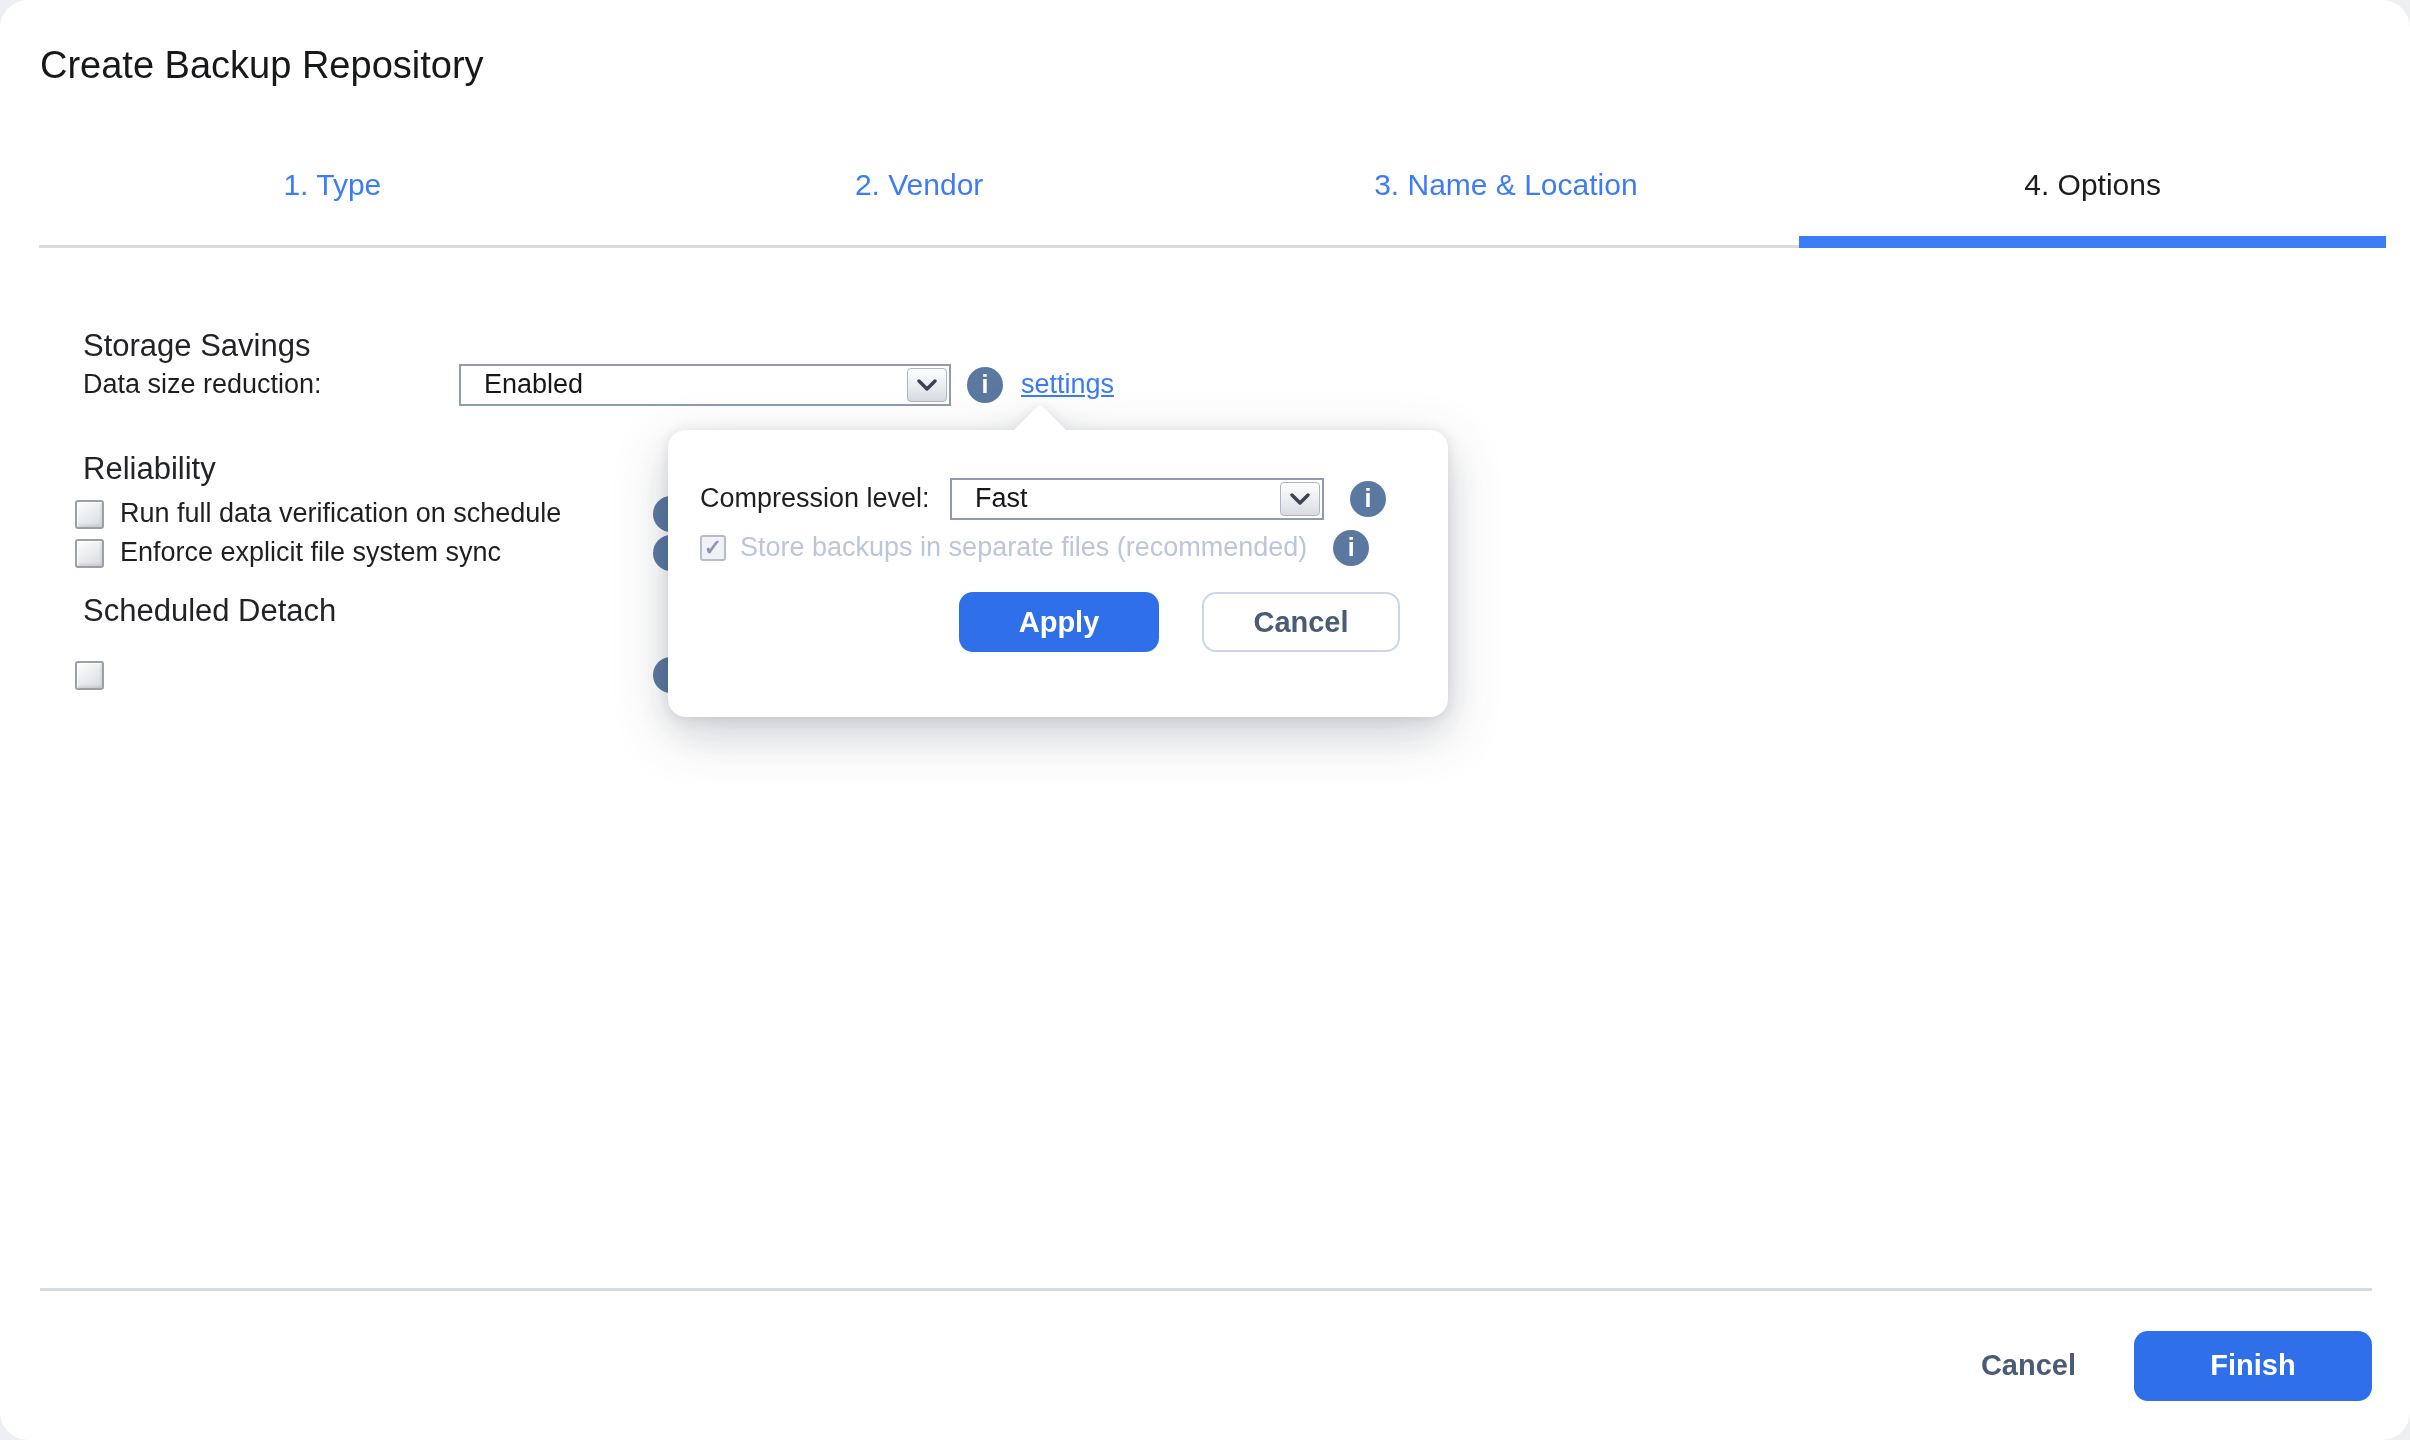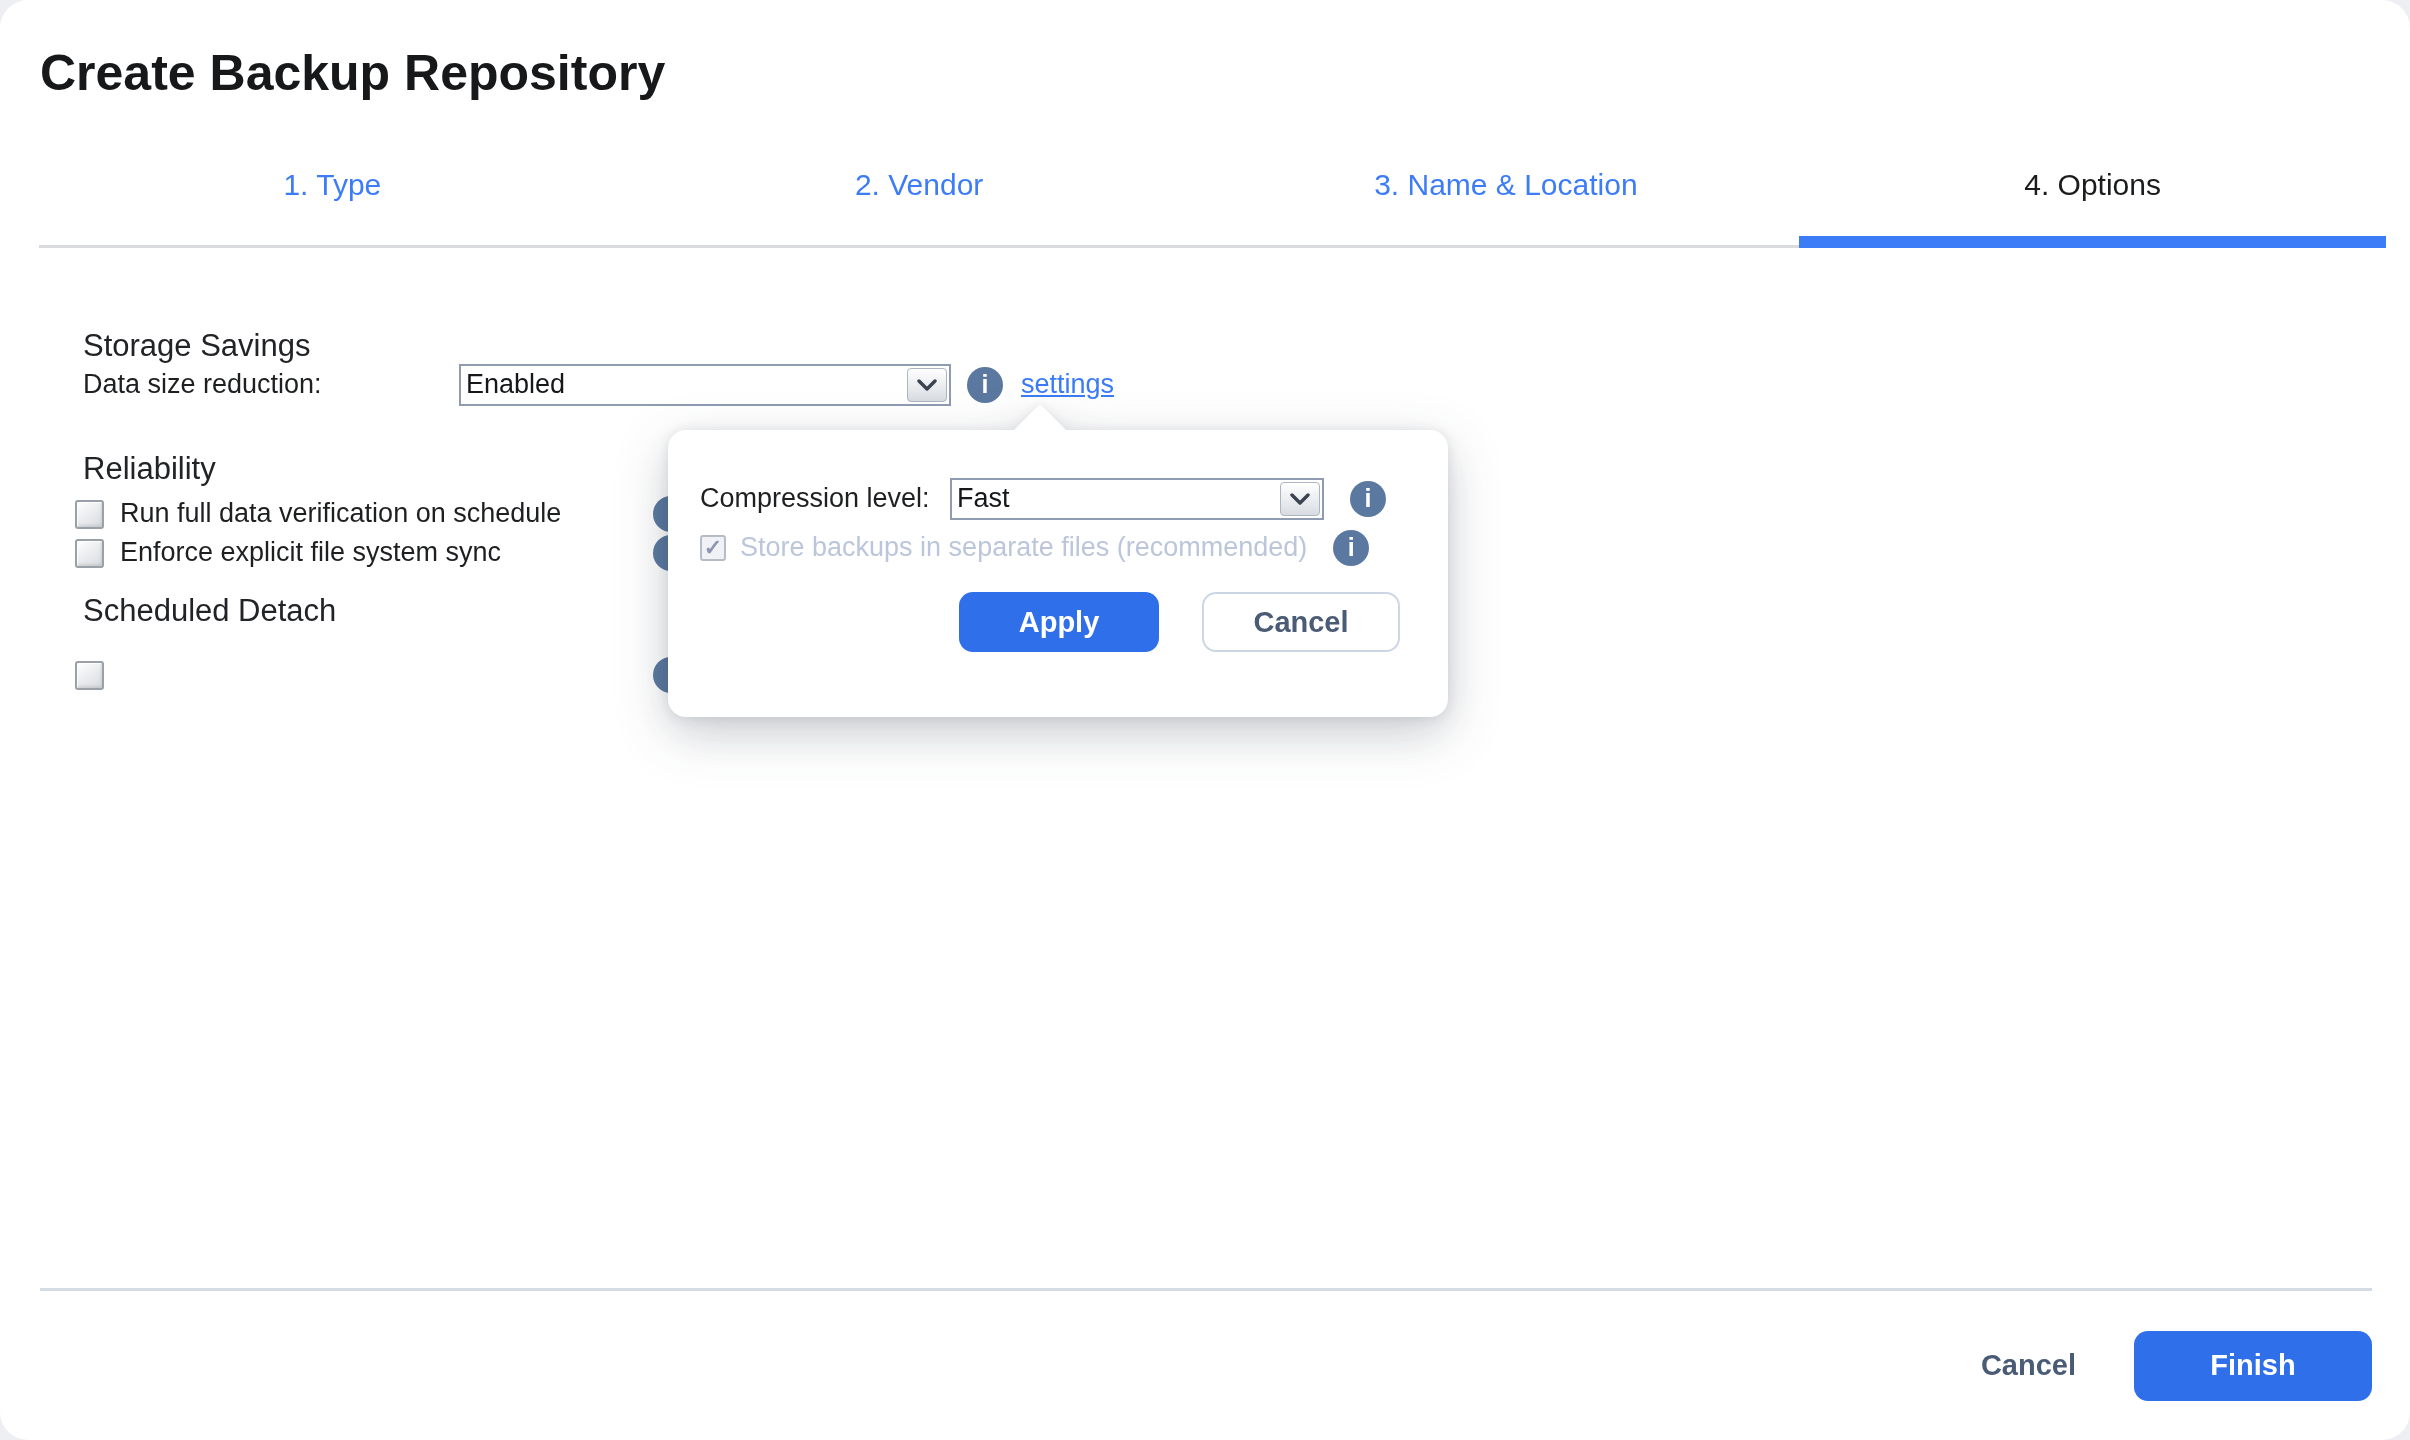--- a/index.html
+++ b/index.html
@@ -2,37 +2,37 @@
 <html><head>
 <meta charset="utf-8">
 <style>
   html,body{margin:0;padding:0;width:2410px;height:1440px;background:#edeff3;overflow:hidden;}
   *{box-sizing:border-box;}
   .canvas{
     position:relative;width:2410px;height:1440px;background:#ffffff;border-radius:28px;
     font-family:"Liberation Sans", sans-serif;color:#1e1f21;overflow:hidden;line-height:1.25;
   }
   
-  .page-title{position:absolute;left:40px;top:42px;font-size:50px;color:#17181a;font-weight:bold;}
+  .page-title{position:absolute;left:40px;top:42px;font-size:38px;color:#17181a;}
   
   .tabs{position:absolute;left:39px;right:24px;top:150px;height:98px;display:flex;border-bottom:3px solid #d9dbde;}
   .tab{flex:1;position:relative;display:flex;justify-content:center;align-items:flex-start;padding-top:16px;
        font-size:30px;color:#3c7cf6;cursor:pointer;}
   .tab.active{color:#1b1c1e;}
   .tab.active::after{content:"";position:absolute;left:0;right:0;bottom:-3px;height:12px;background:#3c7cf6;}
   
   .section-heading{position:absolute;left:83px;font-size:31px;color:#212326;}
   .h-storage{top:327px;}
   .h-reliability{top:450px;}
   .h-detach{top:592px;}
   .field-row{position:absolute;left:83px;top:363px;display:flex;align-items:center;height:44px;}
   .field-label{width:376px;font-size:27px;color:#1e1f21;}
   
   .select{display:flex;align-items:center;height:42px;background:#fff;border:2px solid #8f9bb1;cursor:pointer;}
-  .select .value{flex:1;padding:0 5px;font-size:27px;color:#15171a;white-space:nowrap;overflow:hidden;}
+  .select .value{flex:1;padding:0 23px;font-size:27px;color:#15171a;white-space:nowrap;overflow:hidden;}
   .select .arrow-btn{width:40px;height:34px;margin:2px;border:1px solid #adb5c2;border-radius:4px;
      background:linear-gradient(#ffffff,#d8dce2);display:flex;align-items:center;justify-content:center;flex:none;}
   .sel-main{width:492px;}
   .sel-pop{width:374px;}
   
   .info{width:36px;height:36px;border-radius:50%;background:#5b79a0;color:#fff;display:flex;align-items:center;
         justify-content:center;font-size:25px;font-weight:bold;flex:none;cursor:pointer;}
   
   .settings-link{margin-left:18px;font-size:27px;color:#3b7cf5;text-decoration:underline;cursor:pointer;}
   .field-row .info{margin-left:16px;}

